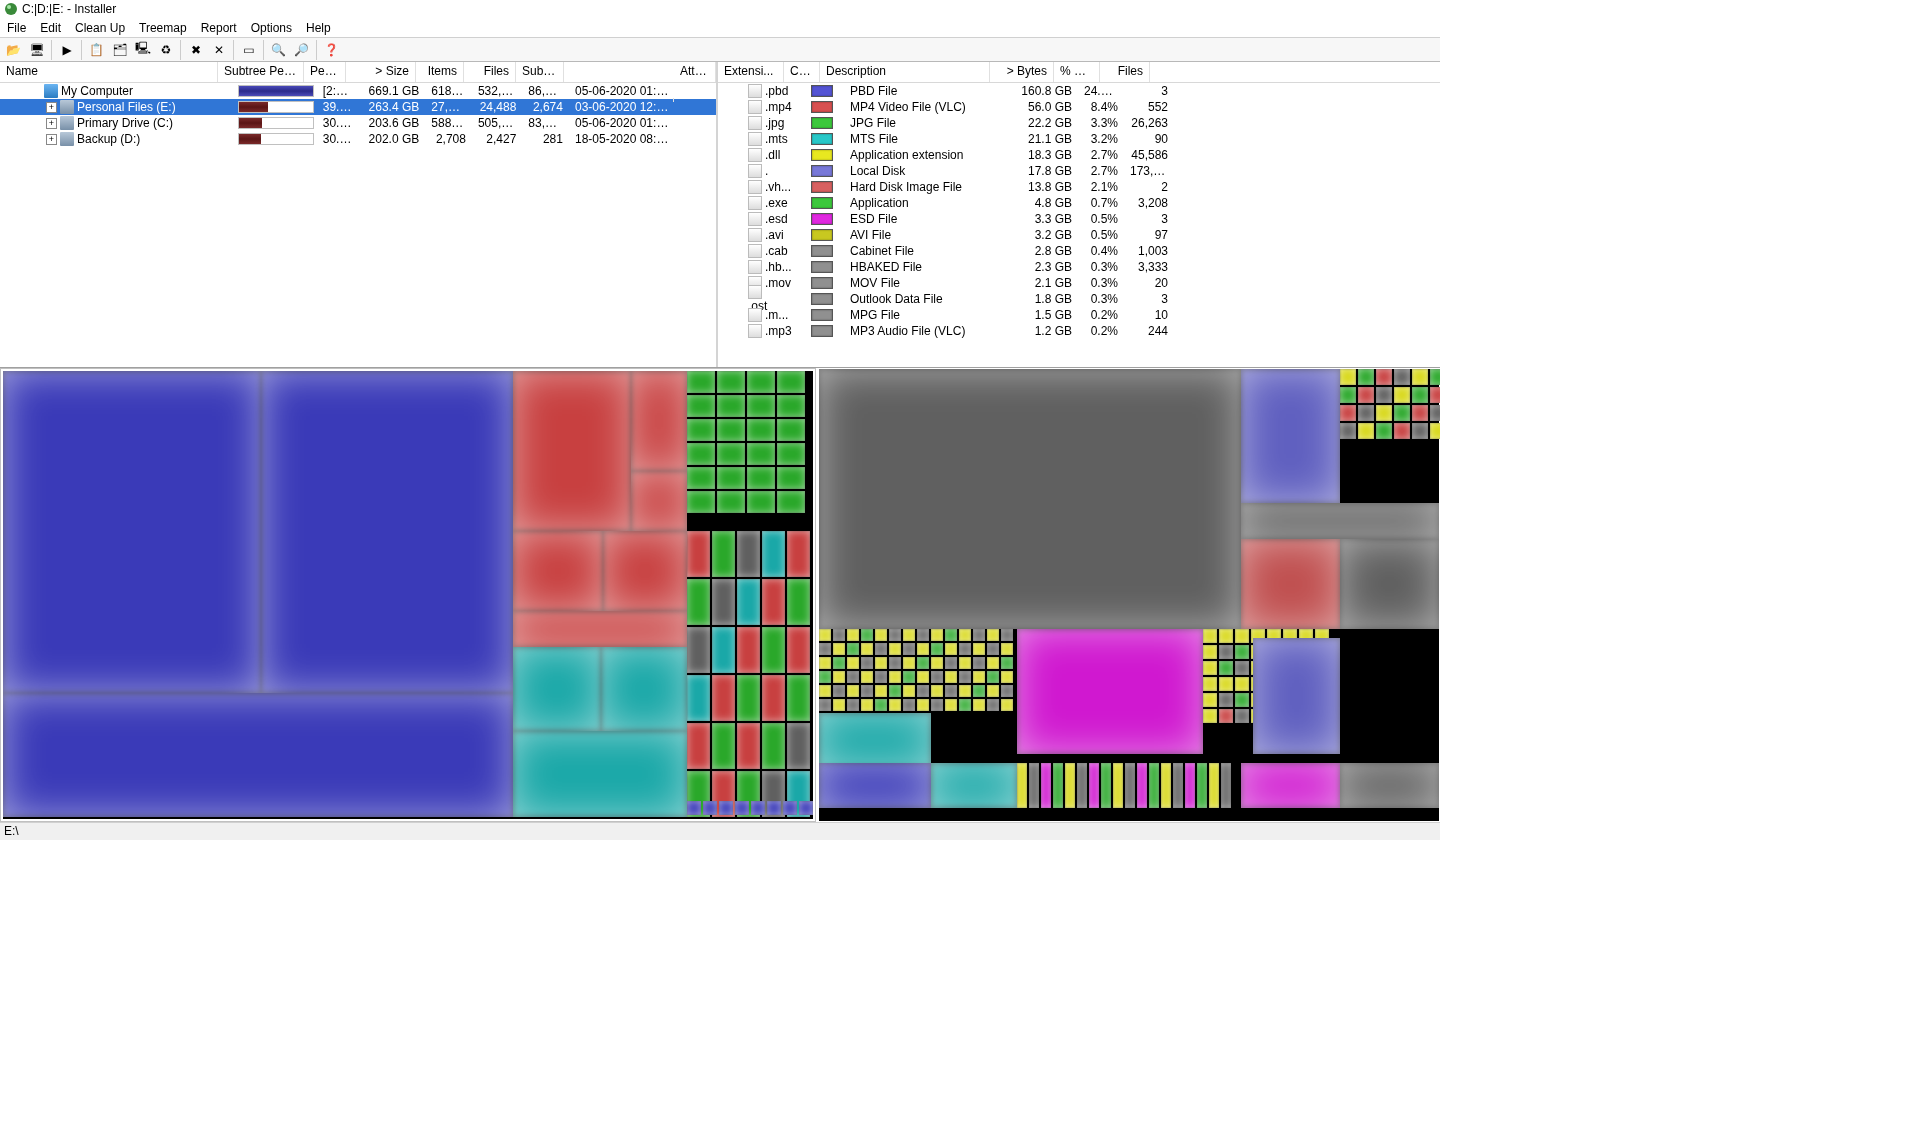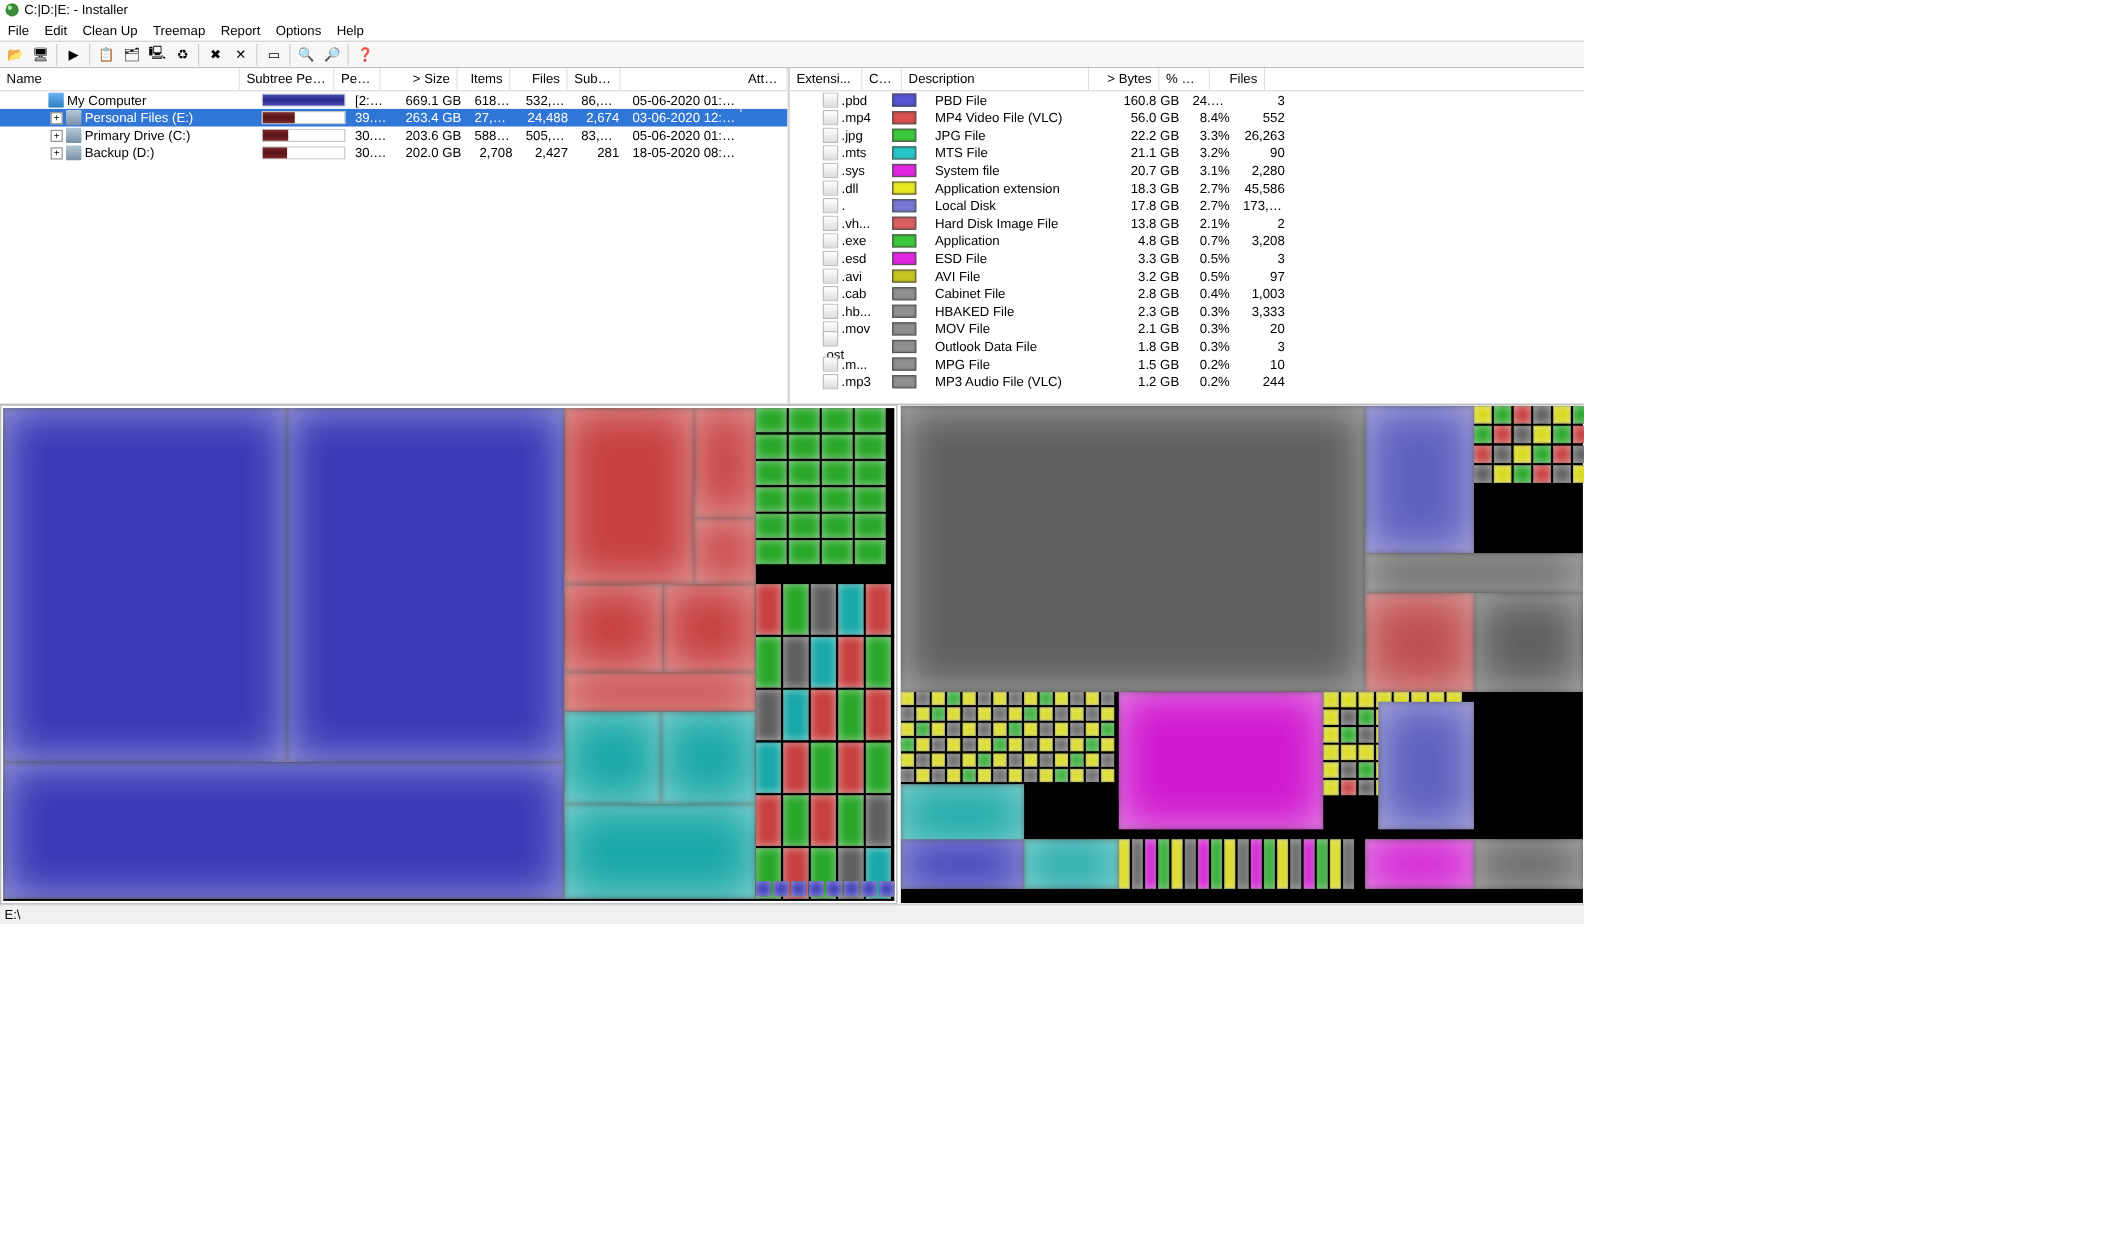--- a/index.html
+++ b/index.html
@@ -383,33 +383,20 @@
             <span class="tree-icon" style="background: linear-gradient(rgb(255, 255, 255), rgb(221, 221, 221)); border: 1px solid rgb(187, 187, 187);"></span>
             <span>.mts</span>
           </div>
           <div style="width: 36px; padding: 0px;">
             <div class="color-swatch" style="background: rgb(40, 200, 200);"></div>
           </div>
           <div style="width: 170px;">MTS File</div>
           <div class="ta-right" style="width: 64px;">21.1 GB</div>
           <div class="ta-right" style="width: 46px;">3.2%</div>
           <div class="ta-right" style="width: 50px;">90</div>
-        </div>
-        <div class="ext-row">
-          <div style="width: 66px; display: flex; align-items: center;">
-            <span class="tree-icon" style="background: linear-gradient(rgb(255, 255, 255), rgb(221, 221, 221)); border: 1px solid rgb(187, 187, 187);"></span>
-            <span>.sys</span>
-          </div>
-          <div style="width: 36px; padding: 0px;">
-            <div class="color-swatch" style="background: rgb(224, 40, 224);"></div>
-          </div>
-          <div style="width: 170px;">System file</div>
-          <div class="ta-right" style="width: 64px;">20.7 GB</div>
-          <div class="ta-right" style="width: 46px;">3.1%</div>
-          <div class="ta-right" style="width: 50px;">2,280</div>
         </div>
         <div class="ext-row">
           <div style="width: 66px; display: flex; align-items: center;">
             <span class="tree-icon" style="background: linear-gradient(rgb(255, 255, 255), rgb(221, 221, 221)); border: 1px solid rgb(187, 187, 187);"></span>
             <span>.dll</span>
           </div>
           <div style="width: 36px; padding: 0px;">
             <div class="color-swatch" style="background: rgb(232, 232, 32);"></div>
           </div>
           <div style="width: 170px;">Application extension</div>

